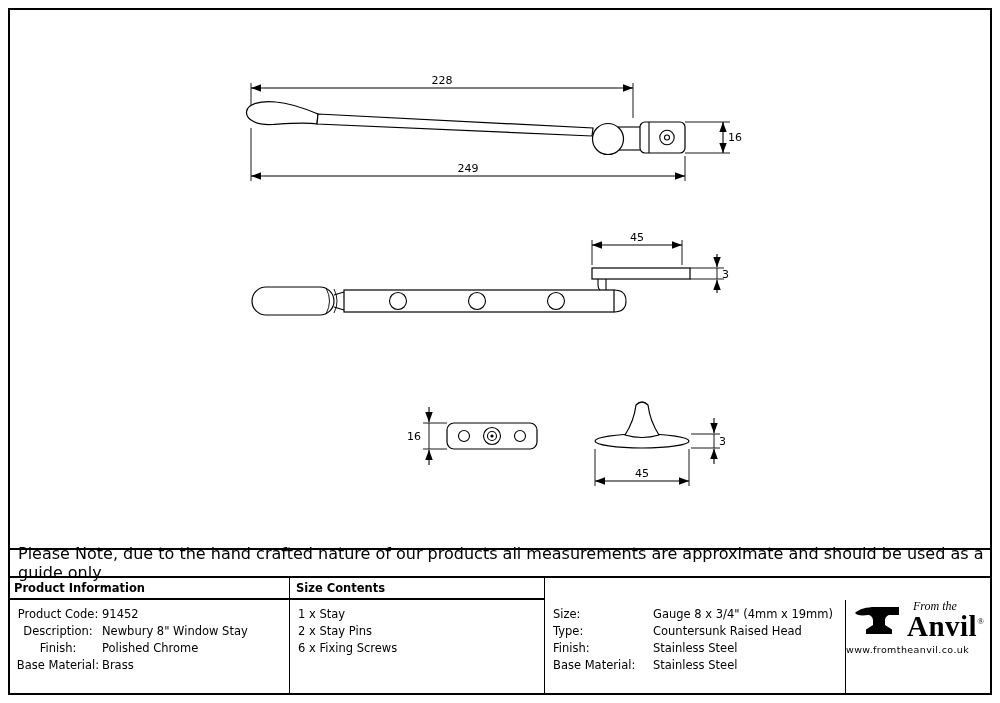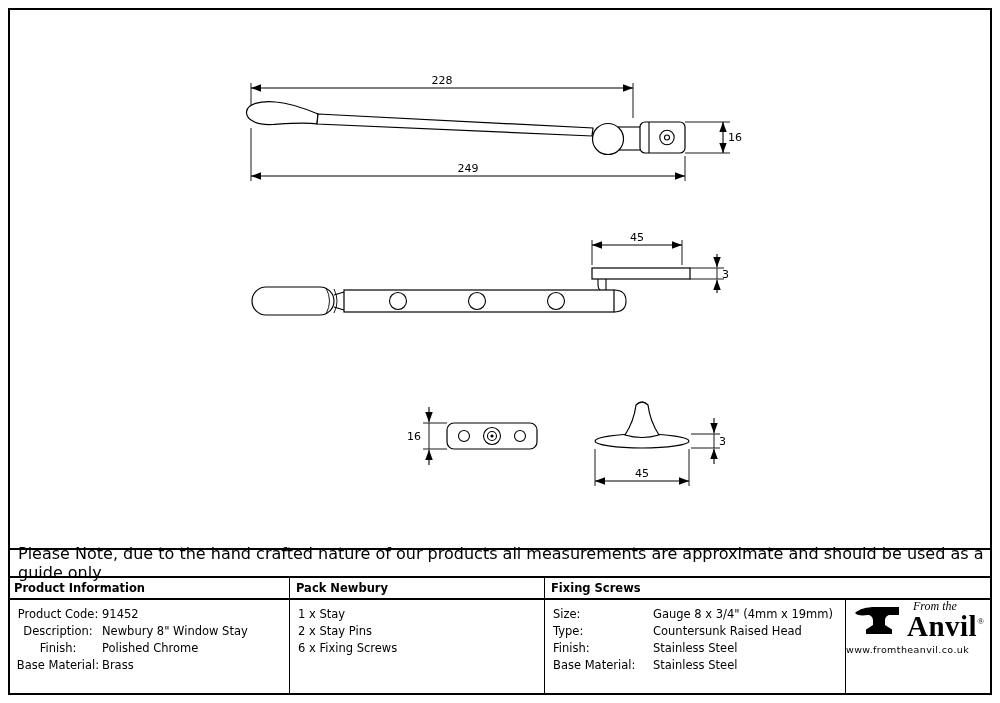--- a/index.html
+++ b/index.html
@@ -140,22 +140,21 @@
       <line class="ln" x1="587" y1="473" x2="681" y2="473" marker-start="url(#arr)" marker-end="url(#arr)"></line>
       <text class="dim" x="634" y="469" text-anchor="middle">45</text>
     </g>
   </svg>
 
   <div class="note-bar">
     <span>Please Note, due to the hand crafted nature of our products all measurements are approximate and should be used as a guide only.</span>
   </div>
 
   <div class="th th1">Product Information</div>
-  <div class="th th2">Pack Newbury</div>
-  <div class="th th3">Fixing Screws</div>
+  <div class="th th2">Size Contents</div>
 
   <div class="col col1">
     <div class="trow">
       <span class="tlabel">Product Code:</span>
       <span class="tval">91452</span>
     </div>
     <div class="trow">
       <span class="tlabel">Description:</span>
       <span class="tval">Newbury 8" Window Stay</span>
     </div>

